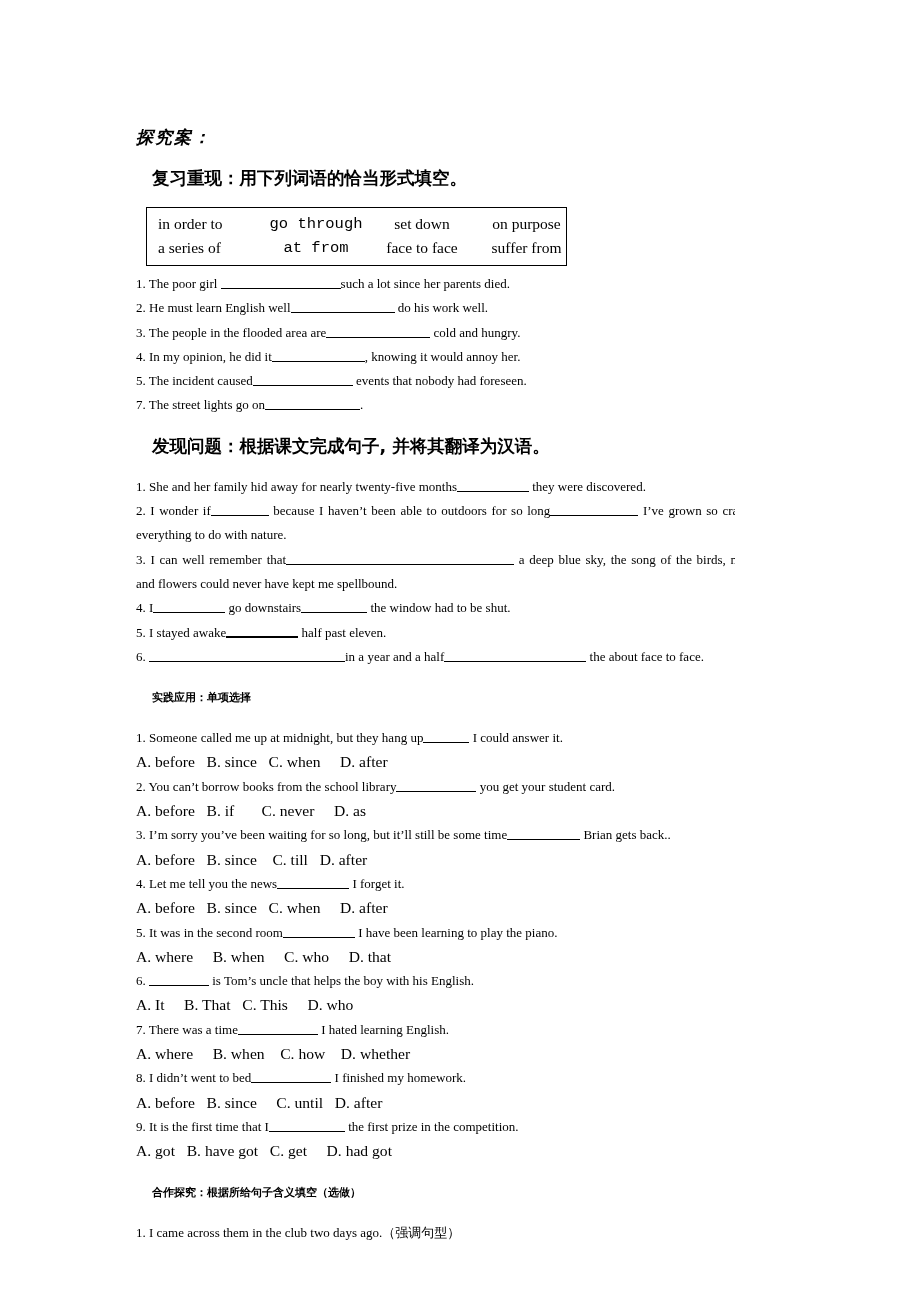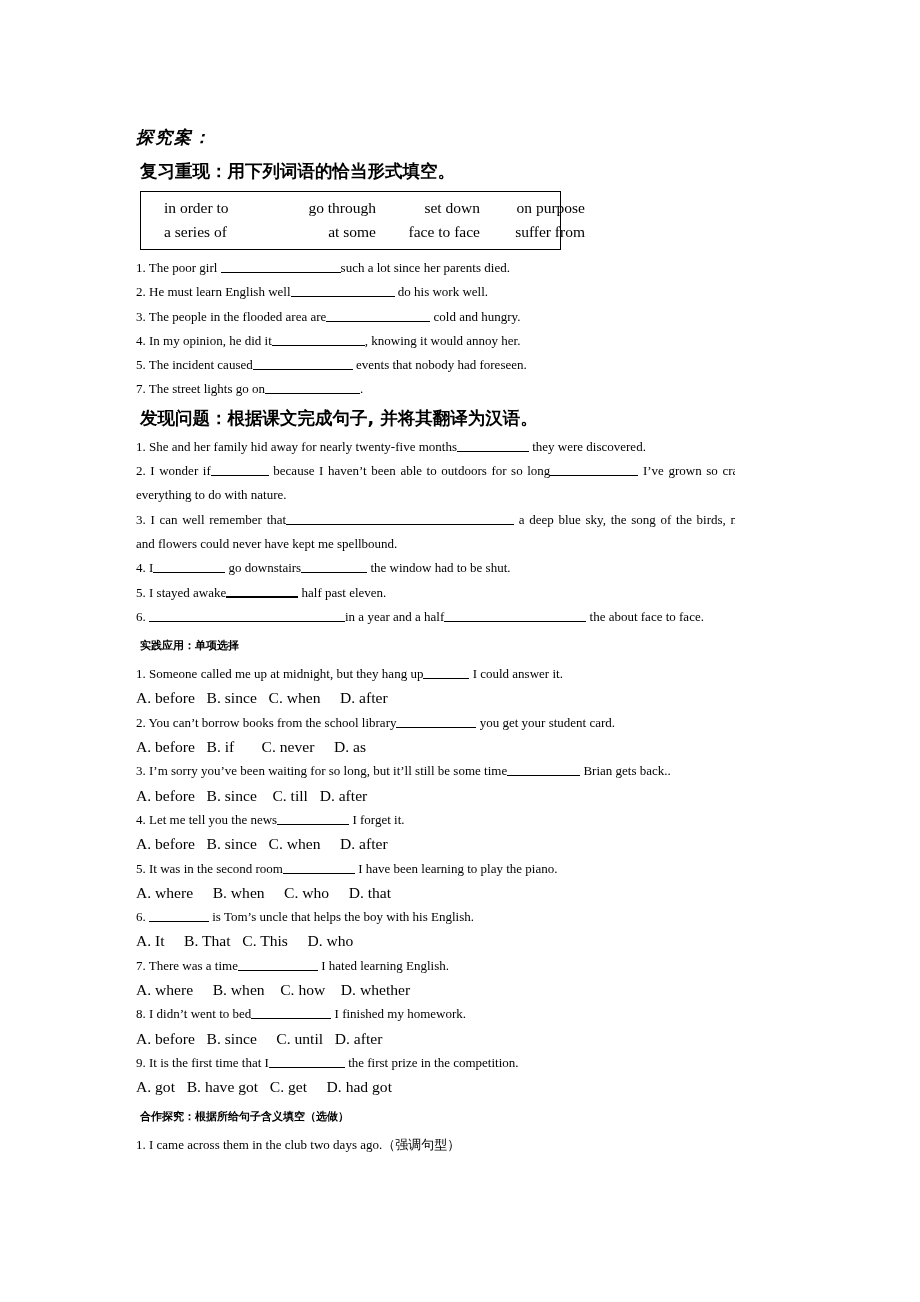--- a/index.html
+++ b/index.html
@@ -38,50 +38,50 @@
     letter-spacing: 2px;
     line-height: 26px;
     margin: 0 0 9px 0;
     white-space: nowrap;
   }
   .cn-heading {
     font-family: "DejaVu Sans", sans-serif;
     font-weight: bold;
     font-size: 17.5px;
     line-height: 25px;
-    margin: 4px;
+    margin: 16px;
     white-space: nowrap;
     letter-spacing: 0px;
   }
   .cn-heading.tight {
     font-size: 11px;
   }
 
   
   .wordbank {
-    margin: 7px 0 6px 4px;
+    margin: 7px 0 6px 10px;
     border: 1.4px solid #000;
     width: 421px;
     box-sizing: border-box;
-    padding: 4px 0 5px 12px;
+    padding: 4px 0 5px 0;
   }
   .wordbank table {
     border-collapse: collapse;
     width: 100%;
     table-layout: fixed;
   }
   .wordbank td {
     font-size: 15.5px;
     line-height: 24px;
     padding: 0;
-    text-align: right;
+    text-align: center;
     white-space: nowrap;
   }
   .wordbank td.c1 { width: 104px; text-align: left; padding-left: 11px; }
-  .wordbank td.c2 { width: 108px; text-align: right; }
+  .wordbank td.c2 { width: 108px; text-align: center; font-family: Liberation Mono, monospace; }
   .wordbank td.c3 { width: 104px; }
   .wordbank td.c4 { width: 105px; }
 
   
   .line {
     font-size: 13px;
     line-height: 24.3px;
     margin: 0;
     white-space: nowrap;
   }
@@ -123,21 +123,21 @@
       <table>
         <tbody>
           <tr>
             <td class="c1">in order to</td>
             <td class="c2">go through</td>
             <td class="c3">set down</td>
             <td class="c4">on purpose</td>
           </tr>
           <tr>
             <td class="c1">a series of</td>
-            <td class="c2">at some</td>
+            <td class="c2">at from</td>
             <td class="c3">face to face</td>
             <td class="c4">suffer from</td>
           </tr>
         </tbody>
       </table>
     </div>
 
     <div id="list-review">
         <div class="line"><span>1.</span> <span>The poor girl </span><span class="bl" style="width: 120px;"></span><span>such a lot since her parents died.</span></div>
         <div class="line"><span>2.</span> <span>He must learn English well</span><span class="bl" style="width: 104px;"></span><span> do his work well.</span></div>

